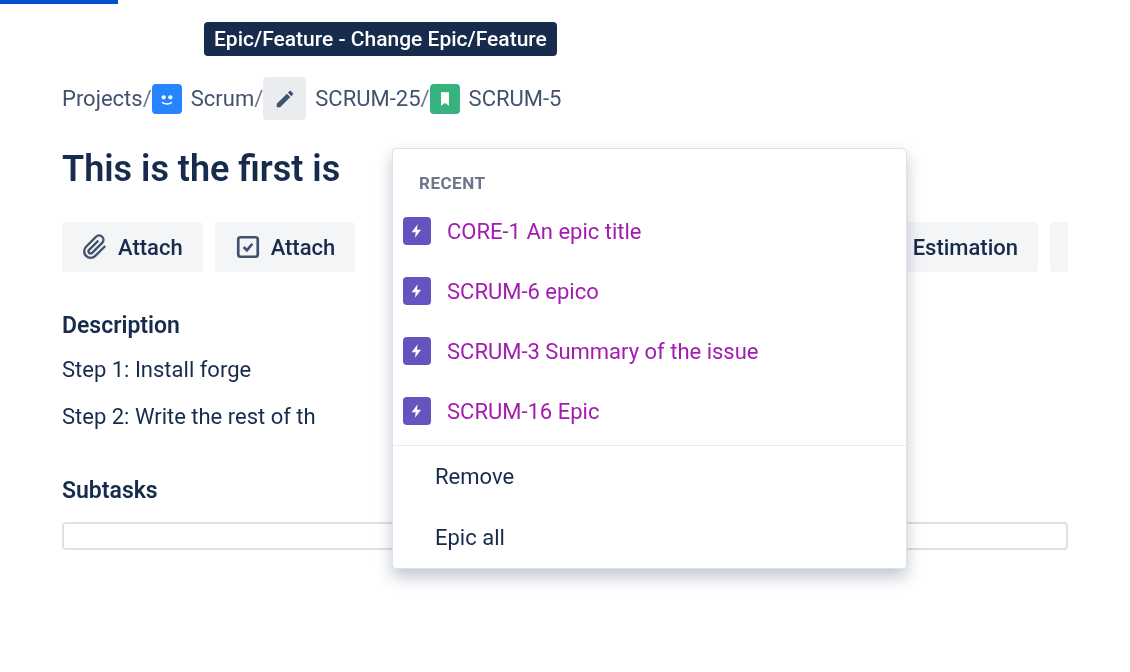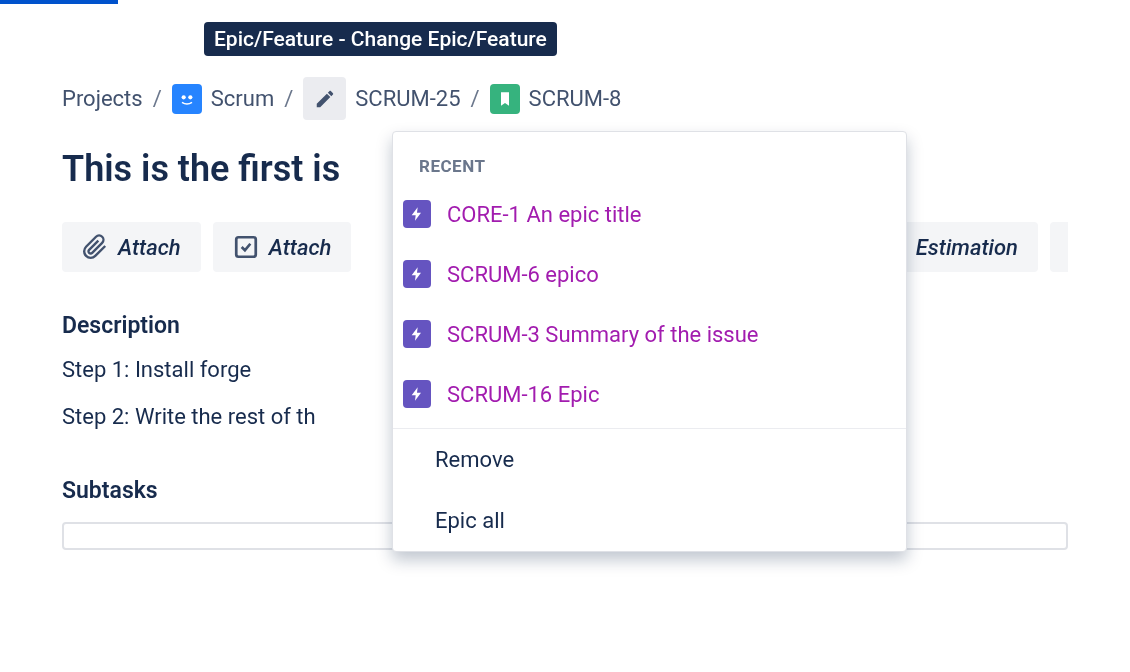--- a/index.html
+++ b/index.html
@@ -33,21 +33,20 @@
       border-radius: 4px;
       font-size: 21px;
       font-weight: 500;
     }
     .content {
       padding: 77px 62px 0 62px;
     }
     .breadcrumb {
       display: flex;
       align-items: center;
-      gap: 10px;
       font-size: 22px;
       color: #42526E;
       margin-bottom: 28px;
     }
     .breadcrumb-item {
       display: flex;
       align-items: center;
       gap: 9px;
       color: #42526E;
       cursor: pointer;
@@ -99,21 +98,20 @@
       align-items: center;
       gap: 10px;
       background: #F4F5F7;
       border: none;
       padding: 12px 20px;
       border-radius: 4px;
       font-size: 22px;
       font-weight: 500;
       color: #172B4D;
       cursor: pointer;
-      font-style: italic;
     }
     .action-btn.estimation {
       margin-left: auto;
       padding-left: 16px;
     }
     .action-btn-stub {
       width: 18px;
       background: #F4F5F7;
       border-radius: 4px 0 0 4px;
     }
@@ -132,21 +130,21 @@
       margin-top: 48px;
     }
     .subtask-box {
       border: 2px solid #DFE1E6;
       border-radius: 4px;
       height: 28px;
       margin-top: 18px;
     }
     .dropdown {
       position: absolute;
-      top: 131px;
+      top: 148px;
       left: 392px;
       width: 515px;
       background: #fff;
       border: 1px solid #DFE1E6;
       border-radius: 4px;
       box-shadow: 0 8px 16px rgba(9,30,66,0.25);
       z-index: 100;
     }
     .dropdown-header {
       padding: 24px 26px 8px 26px;
@@ -219,21 +217,21 @@
       </span>
       <span>SCRUM-25</span>
     </span>
     <span class="breadcrumb-sep">/</span>
     <span class="breadcrumb-item">
       <span class="story-icon-box">
         <svg width="16" height="16" viewBox="0 0 24 24" fill="#fff">
             <path d="M6 2v20l6-4 6 4V2z"></path>
           </svg>
       </span>
-      <span>SCRUM-8</span>
+      <span>SCRUM-5</span>
     </span>
   </div>
 
   <h1 class="issue-title">This is the first is</h1>
 
   <div class="action-row">
     <button class="action-btn">
       <svg width="26" height="26" viewBox="0 0 24 24" fill="none" stroke="#42526E" stroke-width="2.2">
           <path d="M21.44 11.05l-9.19 9.19a6 6 0 0 1-8.49-8.49l9.19-9.19a4 4 0 0 1 5.66 5.66l-9.2 9.19a2 2 0 0 1-2.83-2.83l8.49-8.48"></path>
         </svg>

